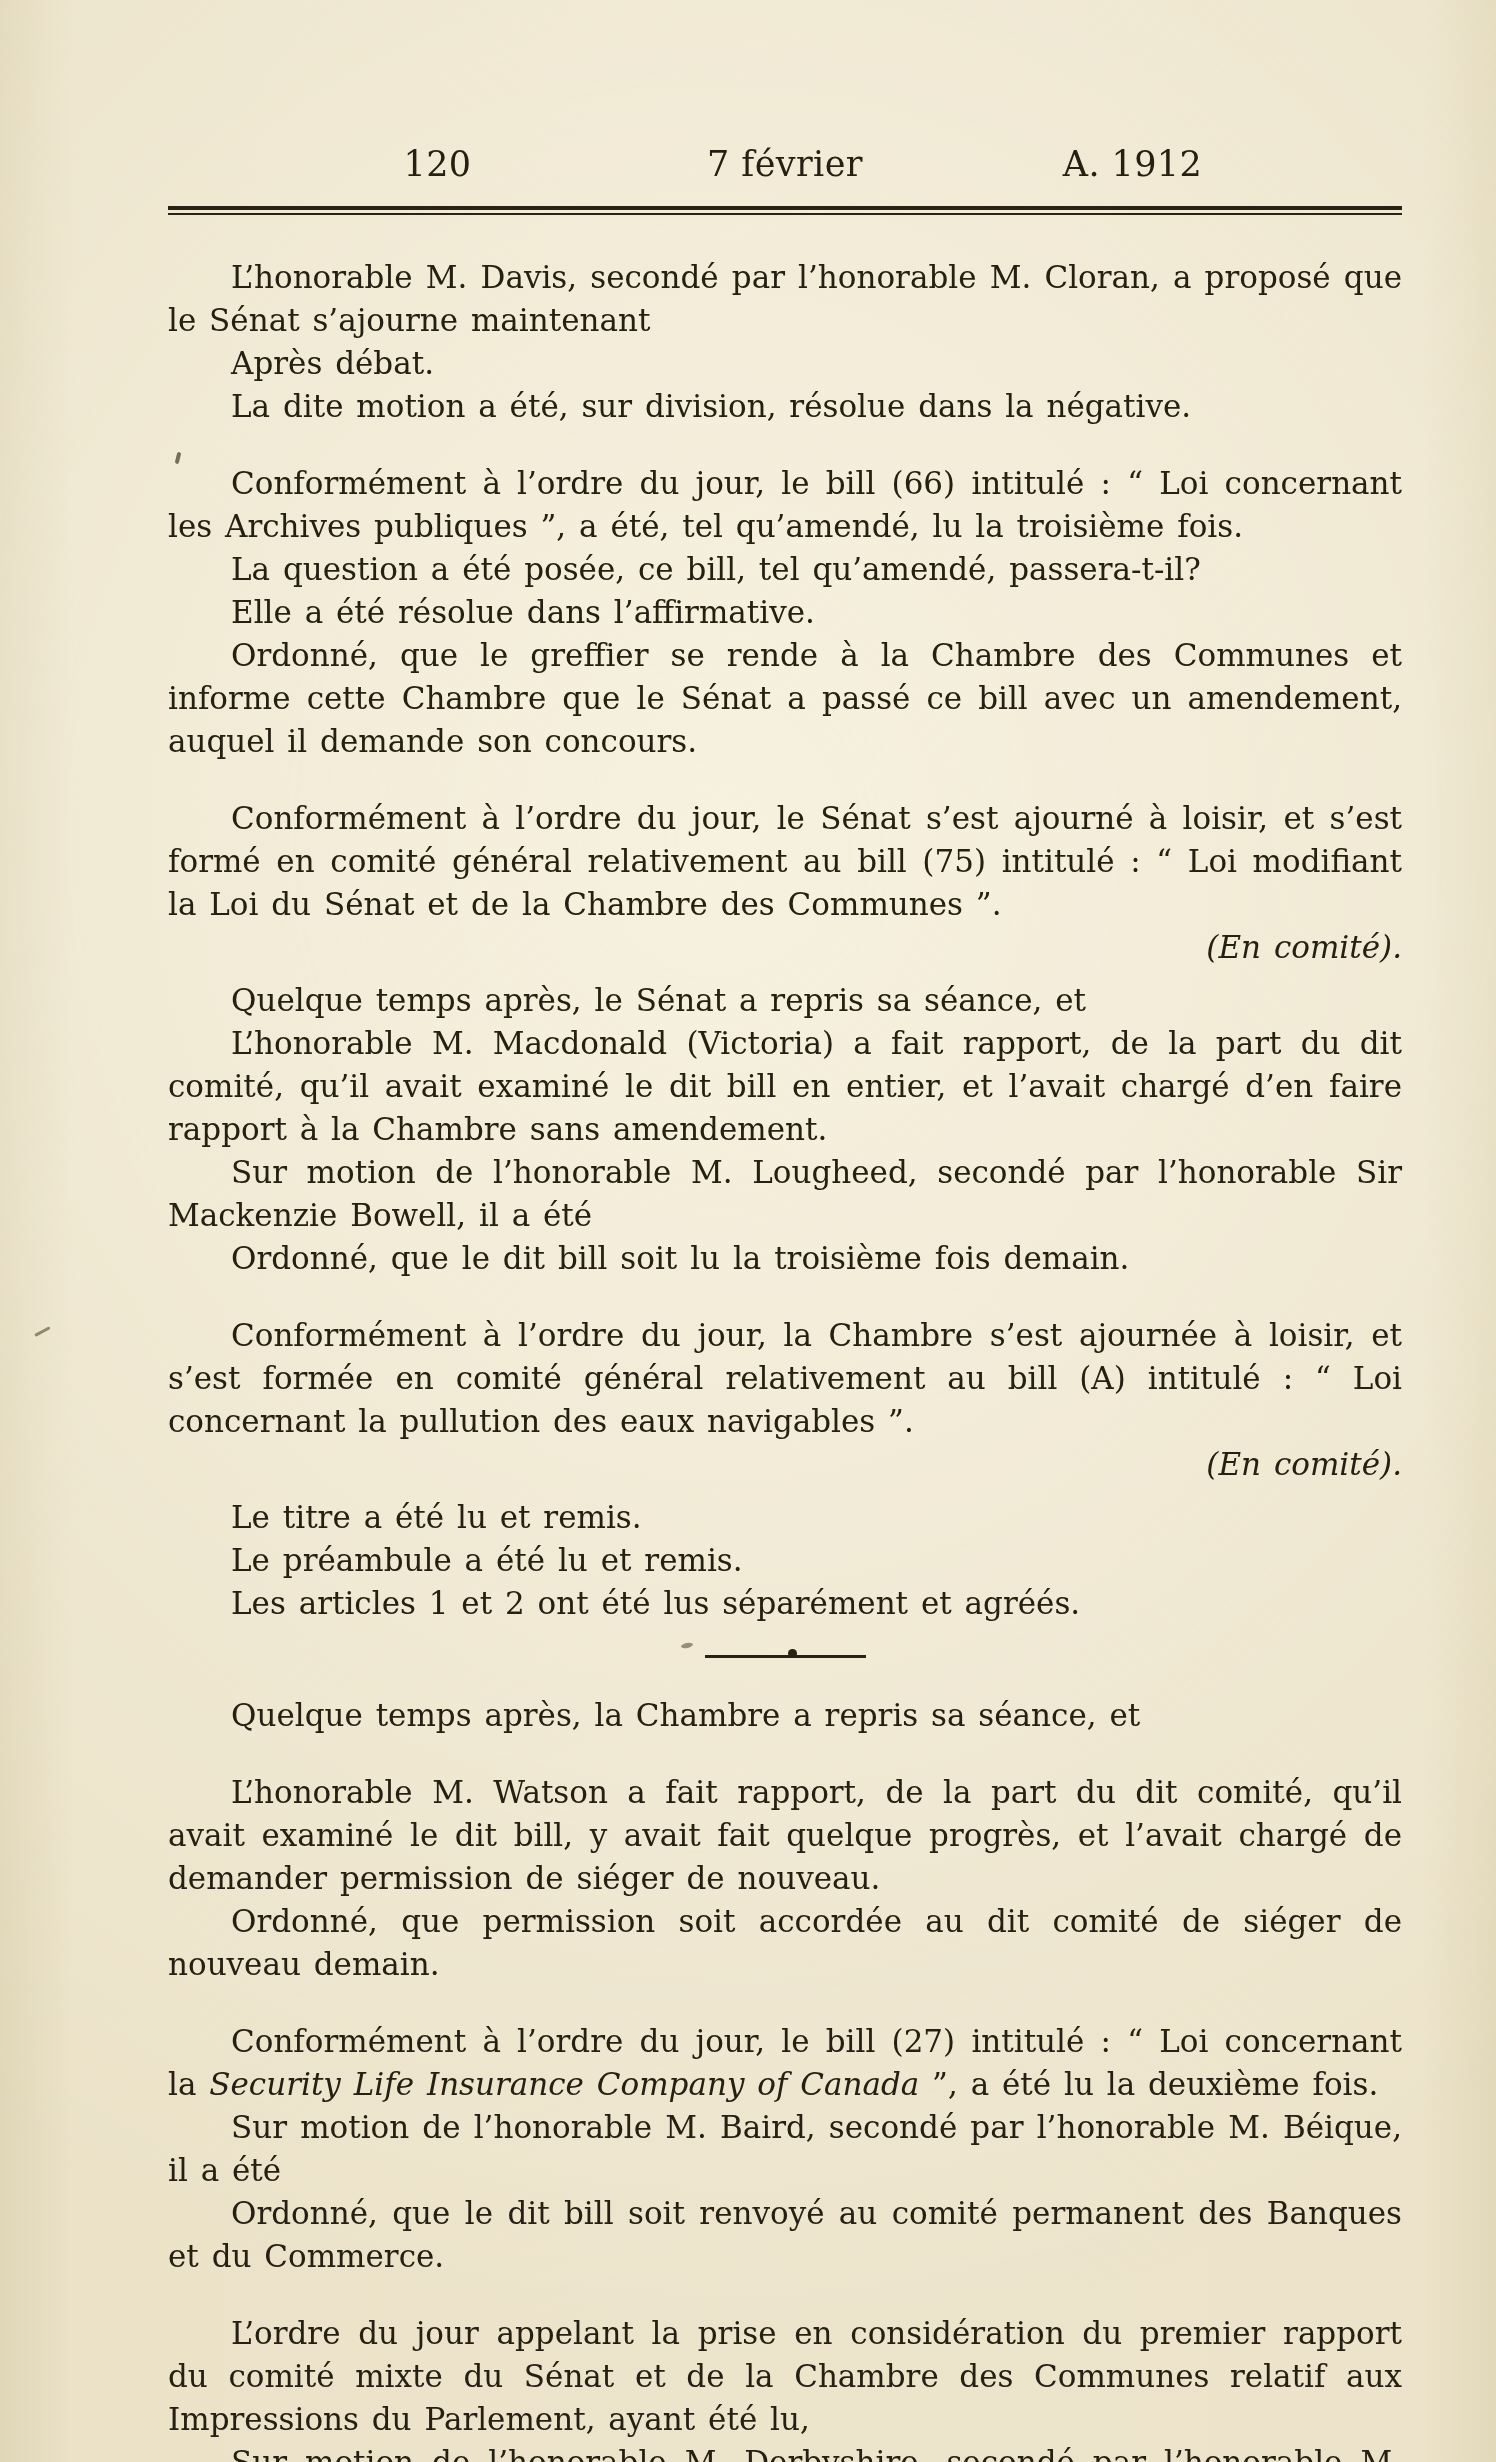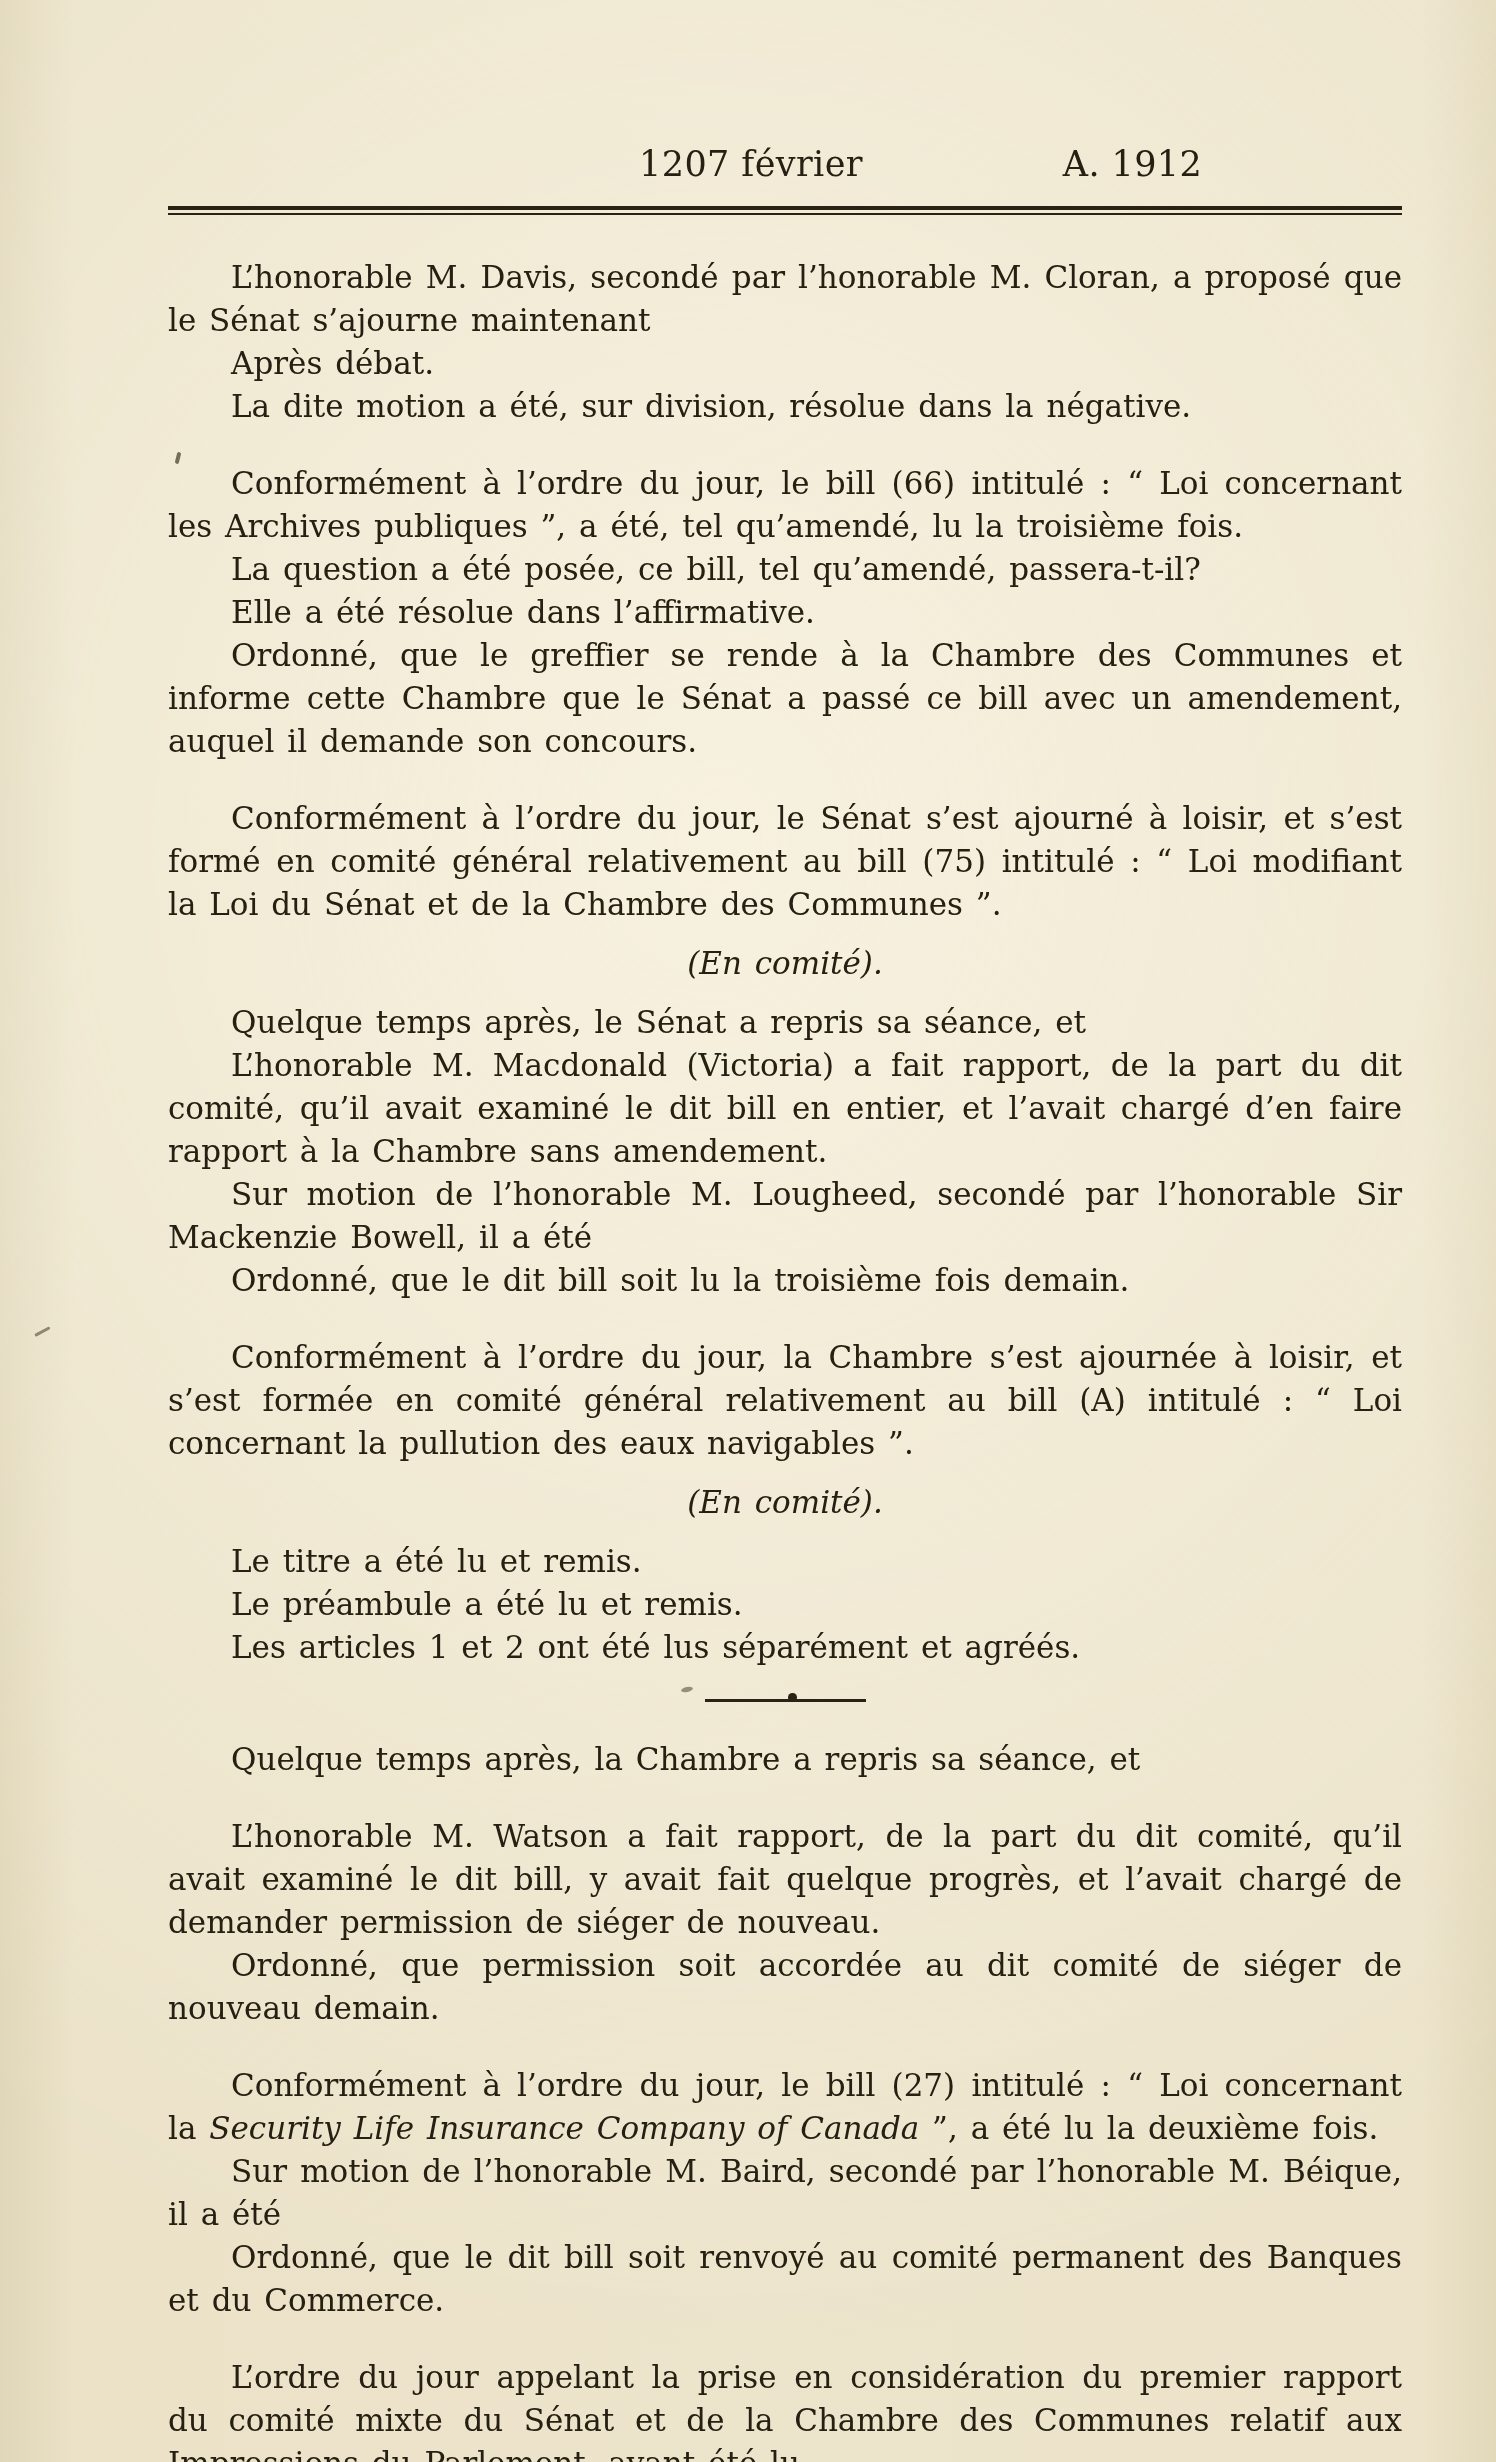--- a/index.html
+++ b/index.html
@@ -17,37 +17,37 @@
   }
   .page { position: relative; width: 100%; height: 100%; padding: 144px 95px 0 168px; }
 
   .header {
     display: grid;
     grid-template-columns: 1fr auto 1fr;
     align-items: baseline;
     font-size: 35px;
     letter-spacing: 0.4px;
   }
-  .h-left  { text-align: right; }
+  .h-left  { text-align: center; }
   .h-center{ text-align: right; }
   .h-right { text-align: center; }
 
   .rule {
     margin-top: 22px;
     height: 8.5px;
     border-top: 4.2px solid #2a2315;
     border-bottom: 2.5px solid #2a2315;
   }
 
   .body { margin-top: 41px; line-height: 43px; word-spacing: 3px; }
 
   .p { margin: 0; text-indent: 63px; text-align: justify; }
   .gap    { margin-top: 34px; }
   .gap-sm { margin-top: 10.2px; }
-  .center-i { margin: 16px; text-indent: 0; text-align: center; font-style: italic; }
+  .center-i { margin: 0; text-indent: 0; text-align: right; font-style: italic; }
   .it { font-style: italic; }
 
   .divider { margin: 30.5px 0 36px; display: flex; justify-content: center; }
   .divider-line { position: relative; width: 161px; height: 2.5px; background: #2a2315; }
   .divider-line::after {
     content: ""; position: absolute; left: 52%; top: -6px;
     width: 8.5px; height: 8.5px; border-radius: 50%; background: #2a2315;
   }
   .divider-line::before {
     content: ""; position: absolute; left: -24px; top: -12px;

